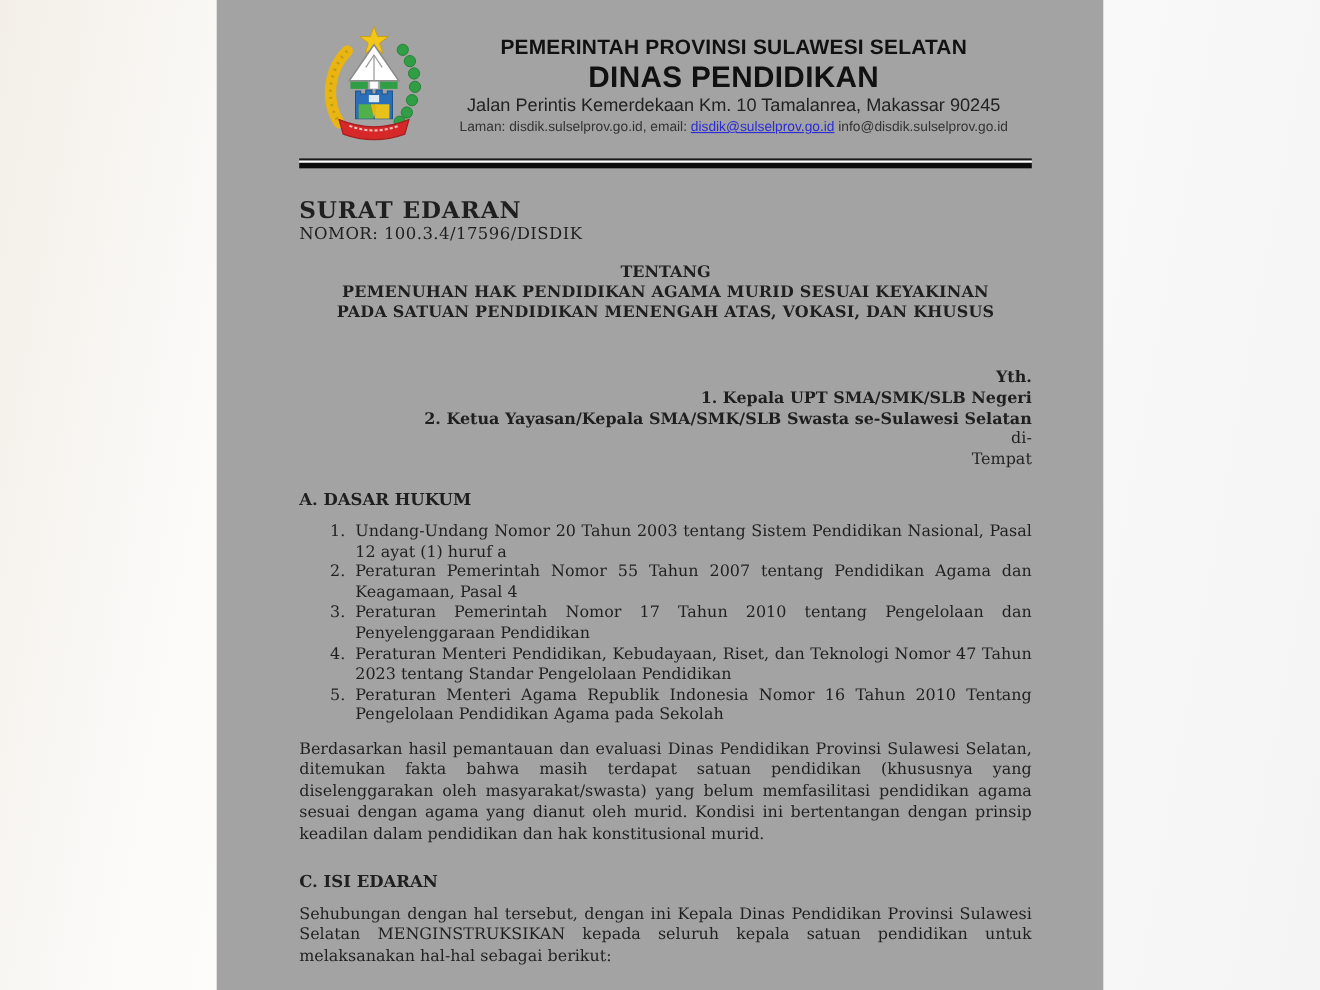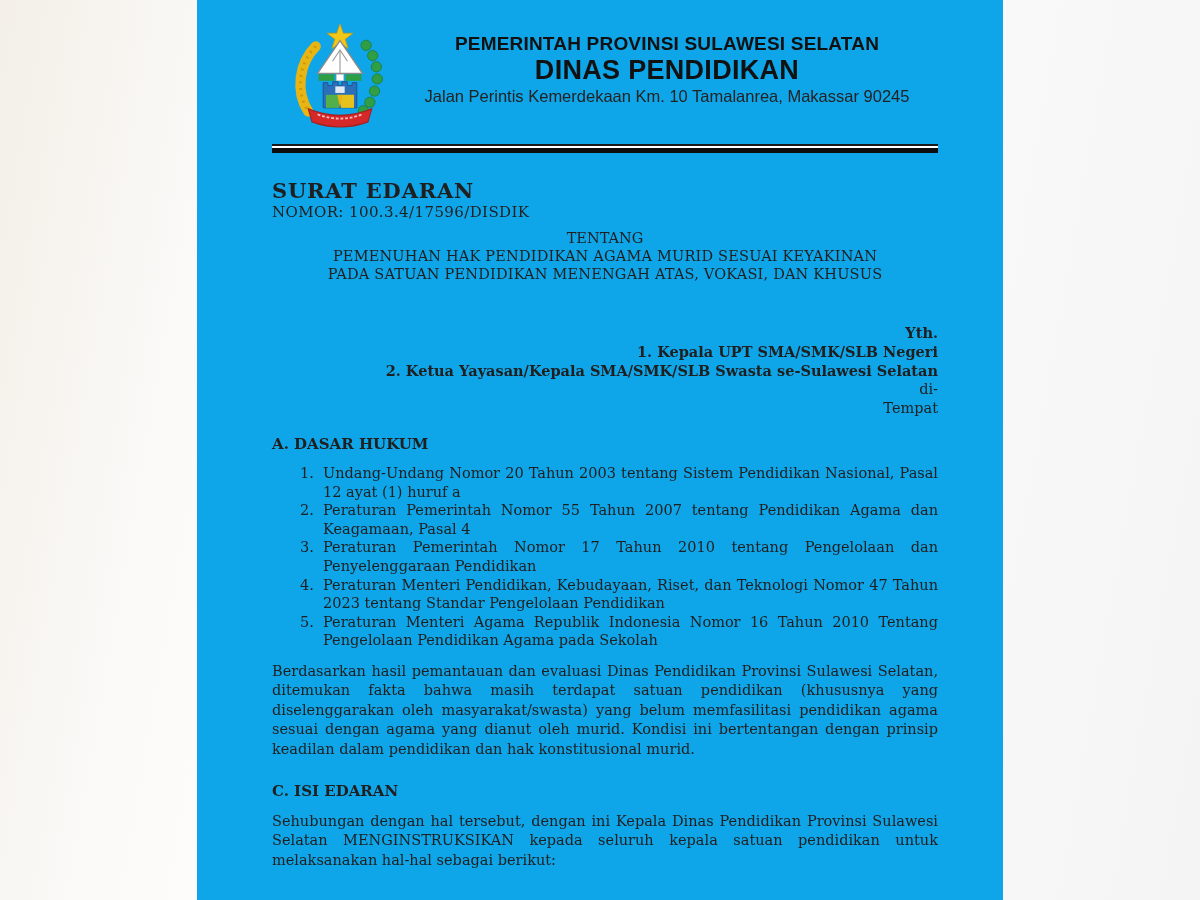--- a/index.html
+++ b/index.html
@@ -6,21 +6,21 @@
   html,body { width:1200px; height:900px; }
   body {
     font-family:"DejaVu Serif", serif;
     background: linear-gradient(100deg, #f3efe8 0%, #fbfaf8 18%, #ffffff 40%, #f8f8f8 80%, #f4f4f4 100%);
     overflow:hidden;
     position:relative;
   }
   .page {
     position:absolute; left:197px; top:0;
     width:806px; height:900px;
-    background:#0ea5e9;
+    background:#a3a3a3;
     padding:22px 65px 12px 75px;
     color:#1f1f1f;
     overflow:hidden;
   }
   
   .letterhead { display:flex; align-items:flex-start; height:112px; margin-left:12px; }
   .logo-box { width:112px; height:112px; flex:0 0 auto; }
   .logo-box svg { width:112px; height:112px; }
   .head-text {
     flex:1 1 auto; text-align:center; padding-top:10px;
@@ -33,21 +33,21 @@
   .email-link { color:#2b2bd6; text-decoration:underline; cursor:pointer; }
   
   .rule { margin-top:10px; }
   .rule-thin  { height:2px; background:#1a1a1a; }
   .rule-gap   { height:2px; background:#ffffff; }
   .rule-thick { height:5px; background:#0d0d0d; }
   
   .title-block { text-align:left; margin-top:26px; }
   .title-main   { font-size:21px; font-weight:bold; letter-spacing:0.8px; line-height:24px; }
   .title-number { font-size:15px; font-weight:normal; letter-spacing:0.4px; line-height:18px; }
-  .about-block  { text-align:center; margin-top:8px; font-weight:normal; }
+  .about-block  { text-align:center; margin-top:18px; font-weight:bold; }
   .about-label  { font-size:14.5px; line-height:18px; }
   .subject-line { font-size:14.5px; line-height:18px; letter-spacing:0.2px; }
   
   .recipients { margin-top:40px; font-size:14.5px; line-height:19px;text-align:right; }
   .recipients .bold { font-weight:bold; }
   
   .section-heading { font-size:15px; font-weight:bold; line-height:17px; }
   .h-a { margin-top:18px; }
   .h-b { margin-top:20px; }
   .h-c { margin-top:24px; }
@@ -96,20 +96,21 @@
         <rect x="55" y="69" width="10" height="7" fill="#ffffff" opacity="0.85"></rect>
 
         <path d="M26,93 Q60,107 94,93 L90,107 Q60,118 30,107 Z" fill="#d62828" stroke="#a51f1f" stroke-width="1.2"></path>
         <path d="M36,99 Q60,108 84,99" stroke="#ffffff" stroke-width="2" fill="none" opacity="0.7" stroke-dasharray="3,2"></path>
       </svg>
     </div>
     <div class="head-text">
       <div class="gov-line">PEMERINTAH PROVINSI SULAWESI SELATAN</div>
       <div class="agency">DINAS PENDIDIKAN</div>
       <div class="address">Jalan Perintis Kemerdekaan Km. 10 Tamalanrea, Makassar 90245</div>
+      <div class="contact"><span>Laman: disdik.sulselprov.go.id, email: </span><a class="email-link">disdik@sulselprov.go.id</a><span> info@disdik.sulselprov.go.id</span></div>
     </div>
   </div>
 
   <div class="rule">
     <div class="rule-thin"></div>
     <div class="rule-gap"></div>
     <div class="rule-thick"></div>
   </div>
 
   <div class="title-block">

